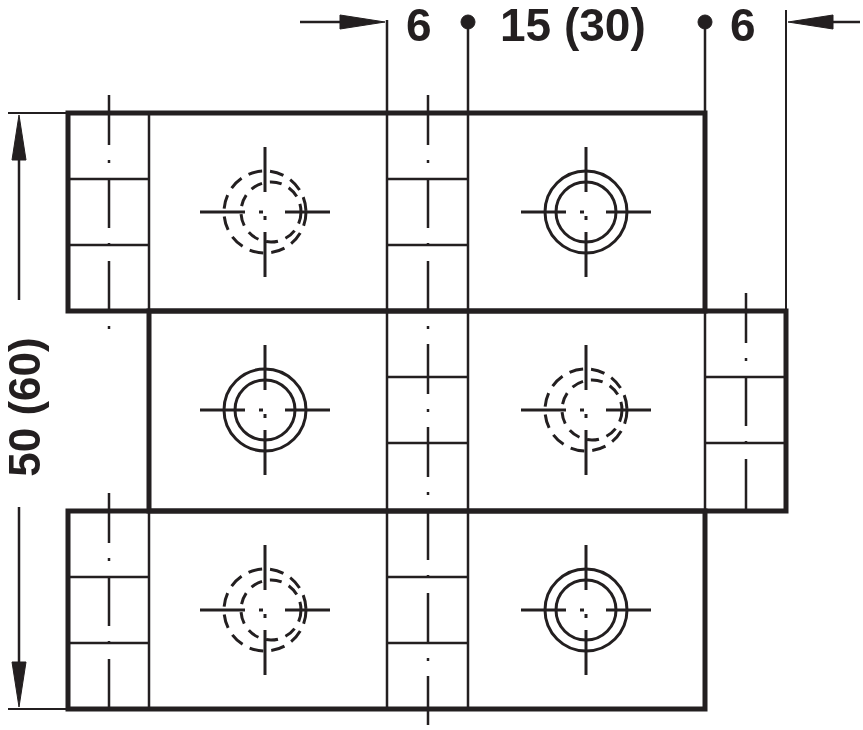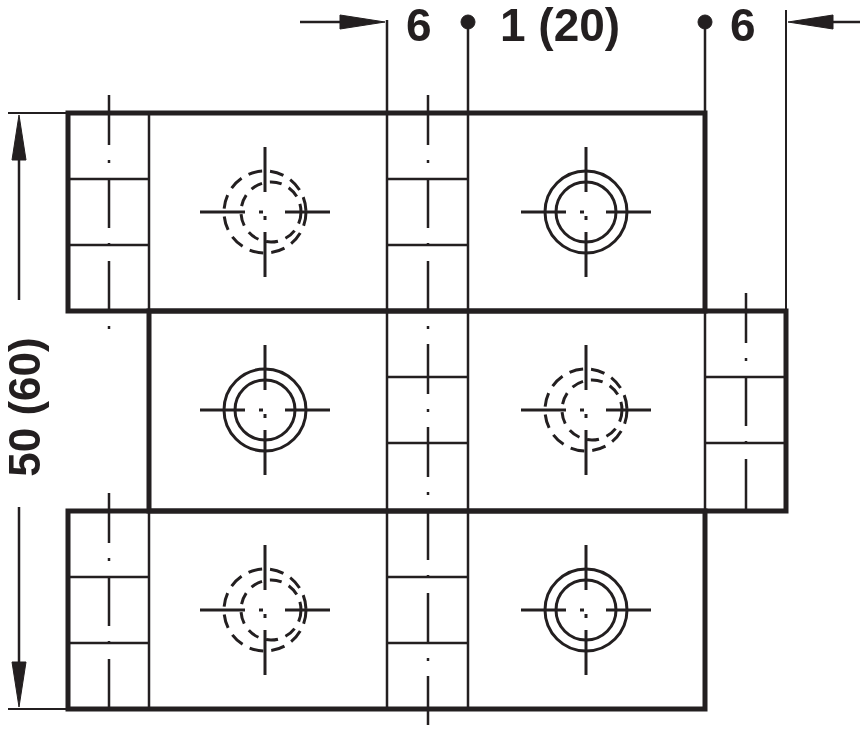--- a/index.html
+++ b/index.html
@@ -93,15 +93,15 @@
     <line x1="8" y1="113" x2="68" y2="113" stroke-width="2"></line>
     <line x1="8" y1="709" x2="68" y2="709" stroke-width="2"></line>
     <line x1="19" y1="150" x2="19" y2="300" stroke-width="2.5"></line>
     <polygon points="12,160 19,115 26,160"></polygon>
     <line x1="19" y1="507" x2="19" y2="670" stroke-width="2.5"></line>
     <polygon points="12,662 19,707 26,662"></polygon>
   </g>
 </svg>
 
 <div class="dim" style="left:406px; top:2px;">6</div>
-<div class="dim" style="left:500px; top:2px;">1 (20)</div>
+<div class="dim" style="left:500px; top:2px;">15 (30)</div>
 <div class="dim" style="left:730px; top:2px;">6</div>
 <div class="dim-vert">50 (60)</div>
 
 </body></html>

